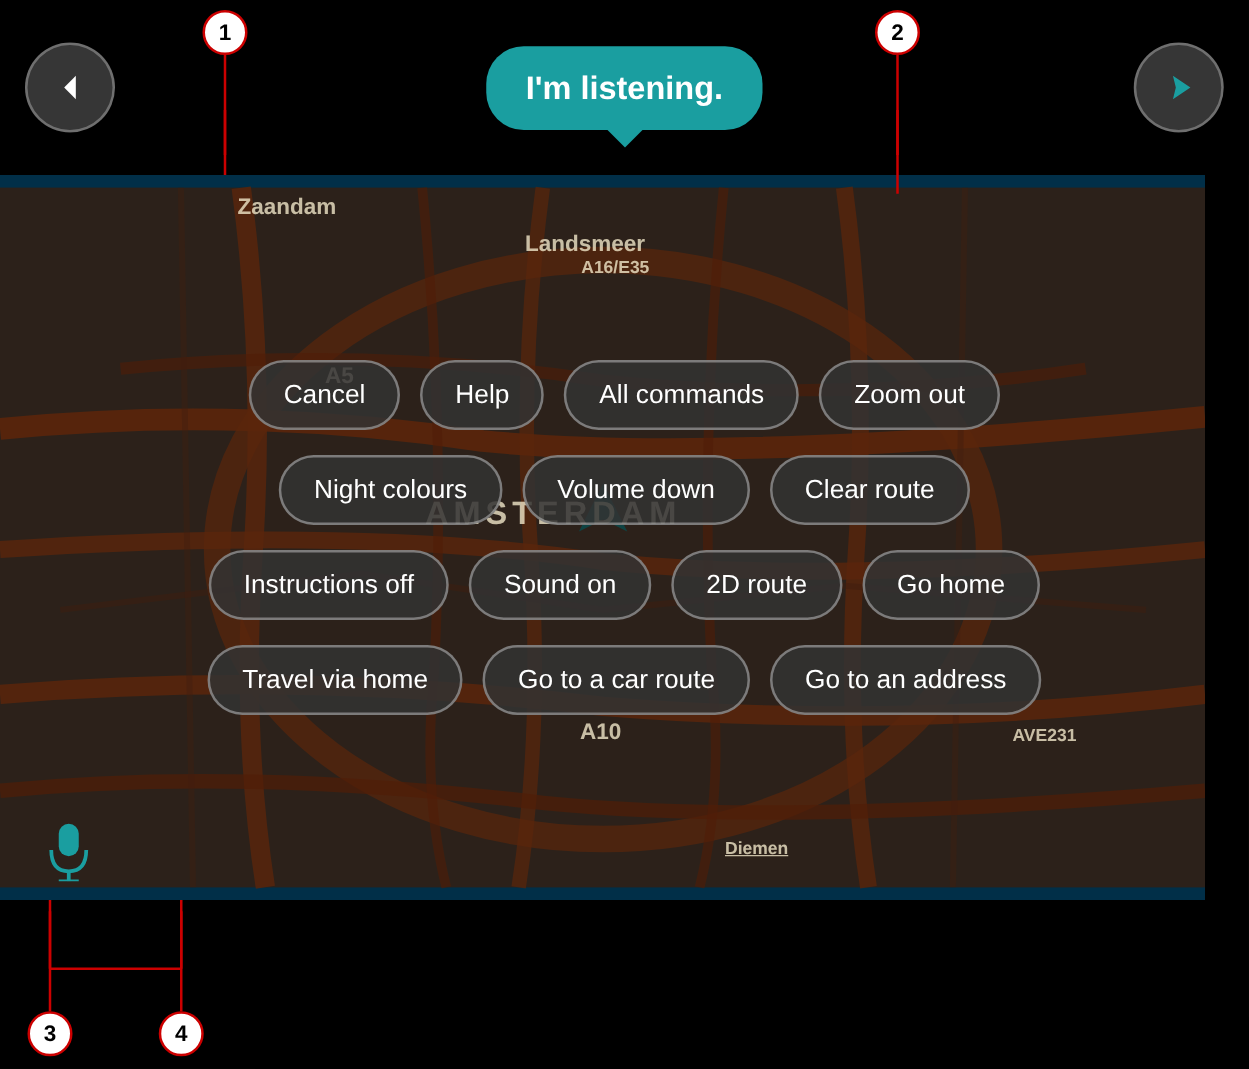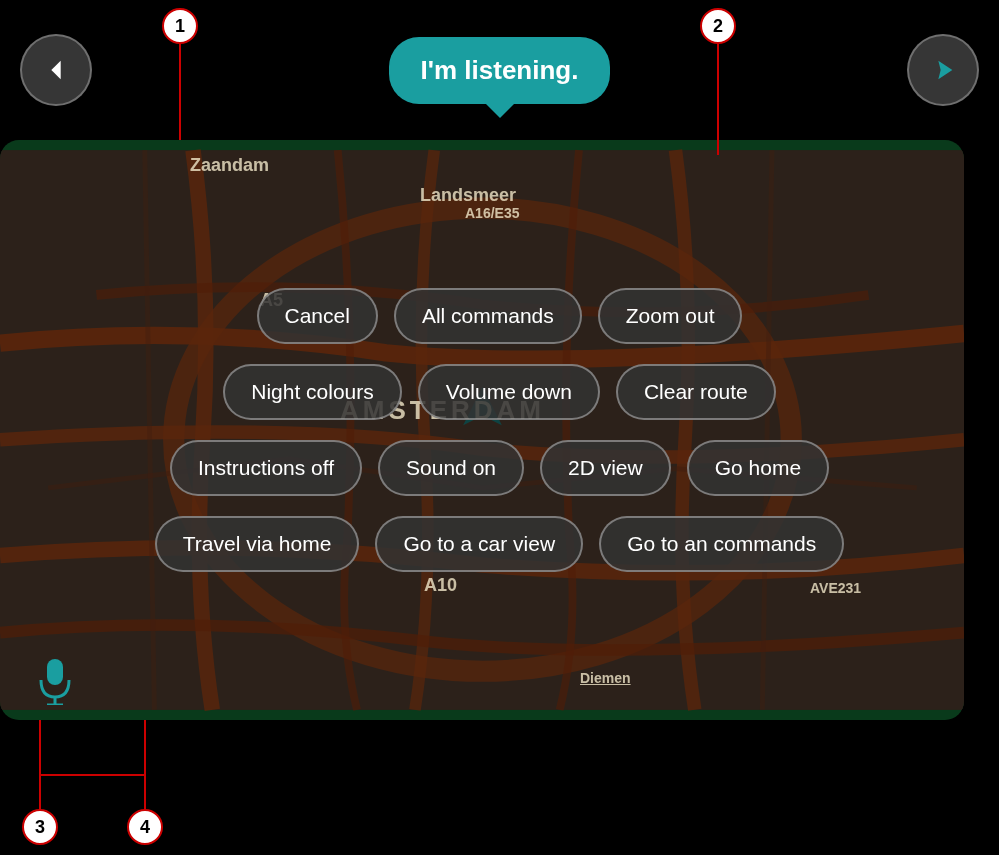--- a/index.html
+++ b/index.html
@@ -12,23 +12,22 @@
       position: relative;
     }
 
     
     .map-bg {
       position: absolute;
       top: 140px;
       left: 0;
       width: 964px;
       height: 580px;
-      background: #15803d;
+      background: #0369a1;
       overflow: hidden;
-      border-radius: 19px;
     }
 
     
     .map-svg {
       position: absolute;
       top: 0; left: 0;
       width: 100%; height: 100%;
     }
 
     
@@ -237,21 +236,21 @@
     <path d="M 50 350 L 300 320 L 500 350 L 700 330 L 950 350" stroke="#8b4020" stroke-width="5" fill="none" opacity="0.5"></path>
     <path d="M 150 0 L 160 580" stroke="#8b4020" stroke-width="5" fill="none" opacity="0.4"></path>
     <path d="M 800 0 L 790 580" stroke="#8b4020" stroke-width="5" fill="none" opacity="0.4"></path>
 
     <polygon points="500,245 520,285 500,275 480,285" fill="#1a9ea0" opacity="0.9"></polygon>
   </svg>
 
   <div class="map-label" style="top:15px; left:190px;">Zaandam</div>
   <div class="map-label" style="top:45px; left:420px;">Landsmeer</div>
   <div class="map-label" style="top:255px; left:340px; font-size:26px; letter-spacing:4px;">AMSTERDAM</div>
-  <div class="map-label" style="top:435px; left:424px;">A10</div>
+  <div class="map-label" style="top:435px; left:464px;">A10</div>
   <div class="map-label" style="top:440px; left:810px; font-size:14px;">AVE231</div>
   <div class="map-label" style="top:150px; left:260px; font-size:18px;">A5</div>
   <div class="map-label" style="top:65px; left:465px; font-size:14px;">A16/E35</div>
   <div class="map-label" style="top:530px; left:580px; font-size:14px;text-decoration:underline;">Diemen</div>
 </div>
 
 <div class="map-overlay"></div>
 
 <div class="top-bar">
   <div class="circle-btn">
@@ -266,41 +265,42 @@
     <svg viewBox="0 0 24 24" fill="white">
       <polygon points="8,4 20,12 8,20 10,12" fill="#1a9ea0"></polygon>
     </svg>
   </div>
 </div>
 
 <div class="commands-area">
 
   <div class="cmd-row">
     <button class="cmd-btn">Cancel</button>
+    <button class="cmd-btn">Help</button>
     <button class="cmd-btn">All commands</button>
     <button class="cmd-btn">Zoom out</button>
   </div>
 
   <div class="cmd-row">
     <button class="cmd-btn">Night colours</button>
     <button class="cmd-btn">Volume down</button>
     <button class="cmd-btn">Clear route</button>
   </div>
 
   <div class="cmd-row">
     <button class="cmd-btn">Instructions off</button>
     <button class="cmd-btn">Sound on</button>
-    <button class="cmd-btn">2D view</button>
+    <button class="cmd-btn">2D route</button>
     <button class="cmd-btn">Go home</button>
   </div>
 
   <div class="cmd-row">
     <button class="cmd-btn">Travel via home</button>
-    <button class="cmd-btn">Go to a car view</button>
-    <button class="cmd-btn">Go to an commands</button>
+    <button class="cmd-btn">Go to a car route</button>
+    <button class="cmd-btn">Go to an address</button>
   </div>
 </div>
 
 <div class="mic-area">
   <div class="mic-btn">
     <svg width="40" height="50" viewBox="0 0 40 50" xmlns="http://www.w3.org/2000/svg">
 
       <rect x="12" y="4" width="16" height="26" rx="8" fill="#1a9ea0"></rect>
 
       <path d="M 6 25 Q 6 42 20 42 Q 34 42 34 25" stroke="#1a9ea0" stroke-width="3" fill="none"></path>

